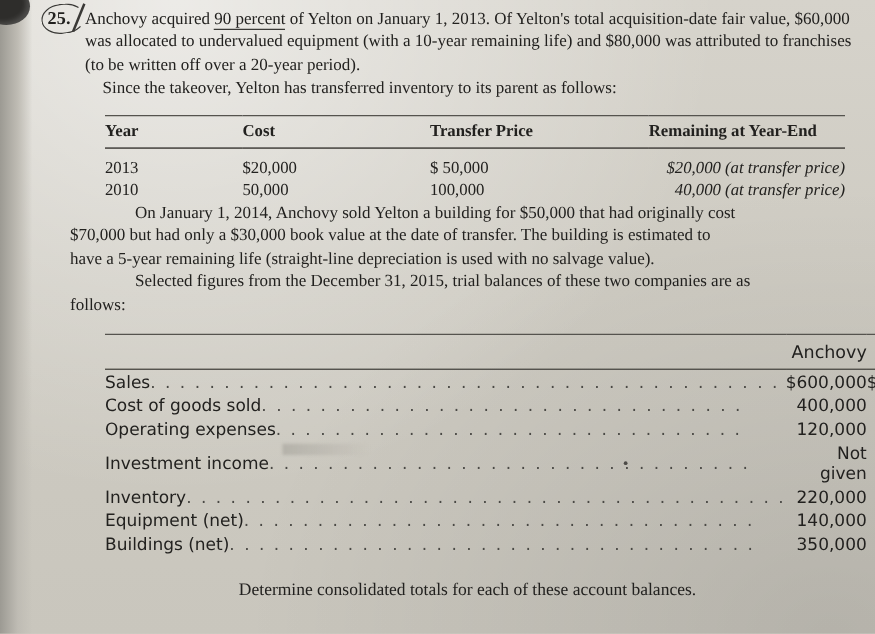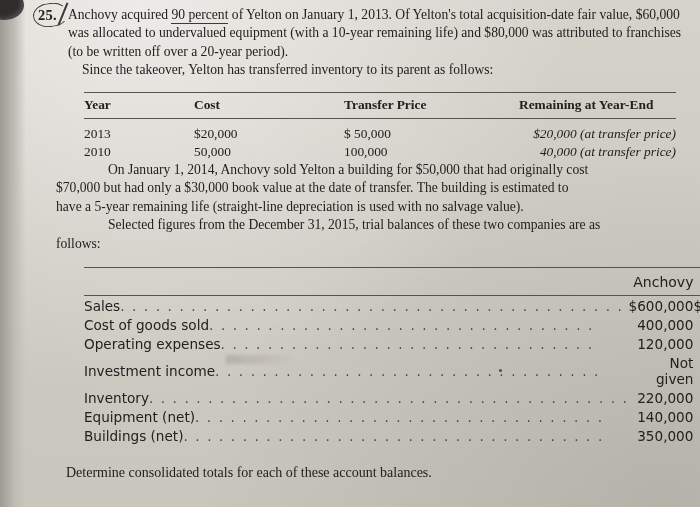--- a/index.html
+++ b/index.html
@@ -167,20 +167,21 @@
     white-space: nowrap;
     overflow: hidden;
   }
   .table2 tbody td.t2-a,
   .table2 tbody td.t2-b { text-align: right; }
   .dots { letter-spacing: 1.6px; color: #4a4945; }
 
   .closing {
     margin: 20px 0 0 30px;
     font-size: 14px;
+    text-align: center;
   }
 
   .smudge1 {
     position: absolute;
     left: 226px; top: 355px;
     width: 70px; height: 9px;
     background: linear-gradient(90deg, rgba(160,157,150,0.55), rgba(160,157,150,0));
     filter: blur(1.4px);
     pointer-events: none;
   }

